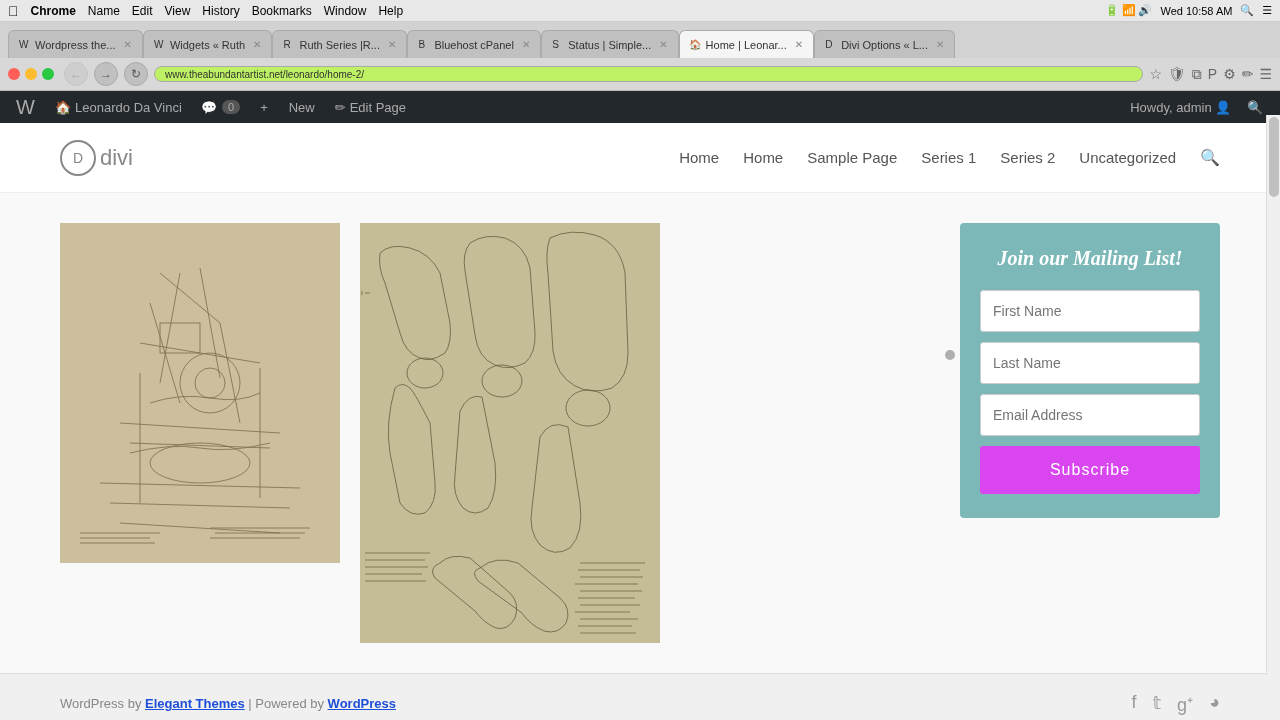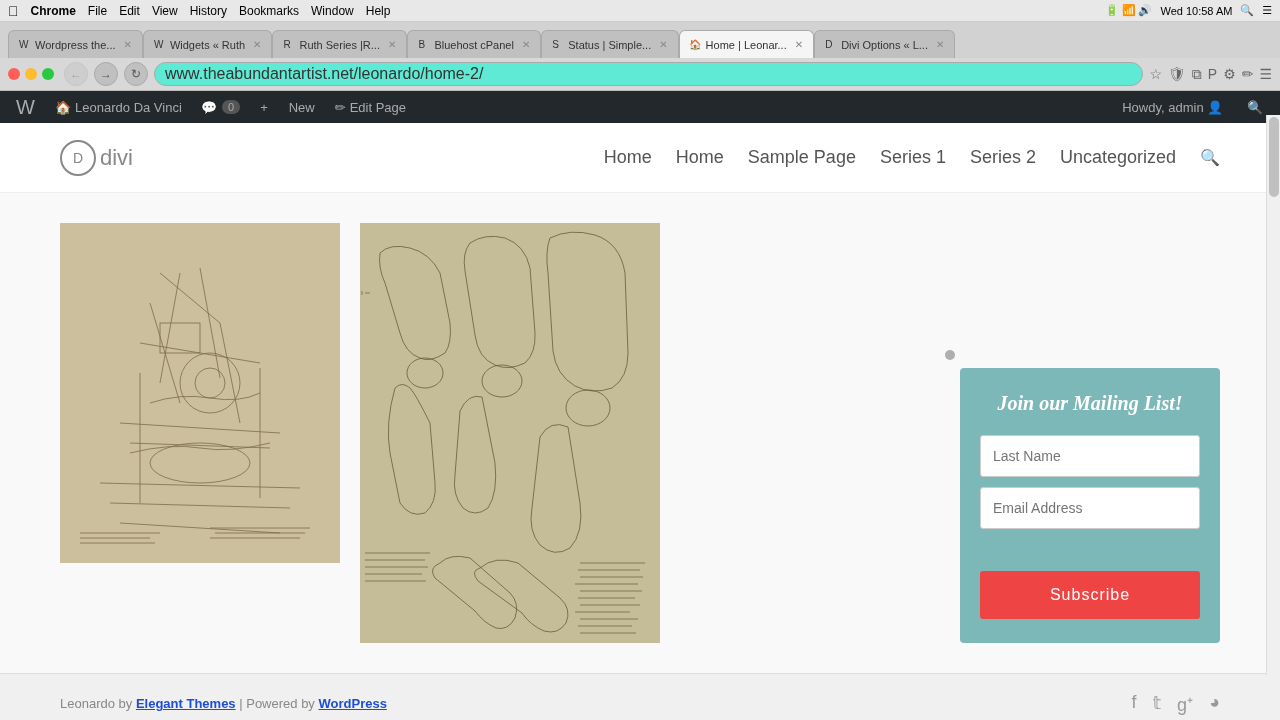--- a/index.html
+++ b/index.html
@@ -70,26 +70,26 @@
     .tl-green { background: #28c840; }
     .nav-btn {
       width: 24px; height: 24px; border-radius: 50%;
       background: #c0c0c0; border: 1px solid #aaa;
       display: flex; align-items: center; justify-content: center;
       font-size: 12px; cursor: pointer; color: #555;
     }
     .nav-btn.disabled { opacity: 0.4; }
     .address-bar {
       flex: 1;
-      height: 24px;
+      height: 16px;
       border: 1px solid #aaa;
       border-radius: 12px;
-      background: #5eead4;
+      background: #bef264;
       padding: 0 10px;
-      font-size: 16px;
+      font-size: 10px;
       display: flex;
       align-items: center;
       color: #333;
     }
     .browser-icons { display: flex; gap: 6px; align-items: center; font-size: 14px; color: #666; }
 
     
     .wp-admin-bar {
       background: #23282d;
       height: 32px;
@@ -104,21 +104,21 @@
       color: #aaa;
       text-decoration: none;
       padding: 0 8px;
       height: 32px;
       display: flex;
       align-items: center;
       gap: 4px;
     }
     .wp-icon { font-size: 20px; color: #aaa; }
     .wp-admin-bar .separator { flex: 1; }
-    .wp-admin-bar .right-items { display: flex; align-items: flex-start; gap: 8px; }
+    .wp-admin-bar .right-items { display: flex; align-items: flex-start; gap: 0; }
     .comment-bubble { background: #555; border-radius: 10px; padding: 1px 6px; font-size: 11px; }
     .new-item { display: flex; align-items: center; gap: 3px; padding-left: 17px; }
 
     
     .site-nav {
       background: #fff;
       border-bottom: 1px solid #eee;
       height: 70px;
       display: flex;
       align-items: center;
@@ -141,32 +141,32 @@
     }
     .site-menu {
       display: flex;
       gap: 24px;
       list-style: none;
       align-items: center;
     }
     .site-menu li a {
       text-decoration: none;
       color: #555;
-      font-size: 18px;
+      font-size: 15px;
     }
     .search-icon-nav { font-size: 16px; color: #888; cursor: pointer; }
 
     
     .site-content {
       background: #f9f9f9;
       min-height: 480px;
       padding: 30px 60px;
       display: flex;
       gap: 30px;
-      align-items: flex-end;
+      align-items: flex-start;
     }
     .gallery-images {
       display: flex;
       gap: 20px;
       flex: 1;
     }
     .gallery-img {
       background: #c8c0b0;
       overflow: hidden;
     }
@@ -202,28 +202,27 @@
       border: 1px solid #ccc;
       border-radius: 3px;
       padding: 0 12px;
       font-size: 14px;
       color: #aaa;
       background: #fff;
     }
     .subscribe-btn {
       width: 100%;
       height: 48px;
-      background: #ef4444;
+      background: #d946ef;
       color: #fff;
       border: none;
       border-radius: 3px;
       font-size: 16px;
       cursor: pointer;
       letter-spacing: 1px;
-      margin-top: 32px;
     }
 
     
     .site-footer {
       background: #f0f0f0;
       border-top: 1px solid #ddd;
       height: 60px;
       display: flex;
       align-items: center;
       justify-content: space-between;
@@ -270,21 +269,21 @@
       left: 945px;
     }
   </style>
 </head>
 <body>
 
 <div class="mac-bar">
   <div class="mac-bar-left">
     <span class="apple-icon"></span>
     <span style="font-weight:bold">Chrome</span>
-    <span>File</span>
+    <span>Name</span>
     <span>Edit</span>
     <span>View</span>
     <span>History</span>
     <span>Bookmarks</span>
     <span>Window</span>
     <span>Help</span>
   </div>
   <div class="mac-bar-right">
     <span>🔋 📶 🔊</span>
     <span>Wed 10:58 AM</span>
@@ -496,30 +495,31 @@
           <line x1="5" y1="358" x2="66" y2="358"></line>
         </g>
         <rect width="300" height="420" fill="rgba(80,60,20,0.05)"></rect>
       </svg>
     </div>
   </div>
 
   <div class="mailing-widget">
     <h3 class="mailing-title">Join our Mailing List!</h3>
     <div class="mailing-form">
+      <input type="text" class="mailing-input" placeholder="First Name" style="">
       <input type="text" class="mailing-input" placeholder="Last Name" style="">
       <input type="email" class="mailing-input" placeholder="Email Address" style="">
       <button class="subscribe-btn">Subscribe</button>
     </div>
   </div>
 </div>
 
 <div class="site-footer">
   <div class="footer-text">
-    <span>Leonardo by </span><a href="#">Elegant Themes</a><span> | Powered by </span><a href="#">WordPress</a>
+    <span>WordPress by </span><a href="#">Elegant Themes</a><span> | Powered by </span><a href="#">WordPress</a>
   </div>
   <div class="footer-social">
     <span>f</span>
     <span>𝕥</span>
     <span>g⁺</span>
     <span>◕</span>
   </div>
 </div>
 
 <div class="scrollbar-area">

